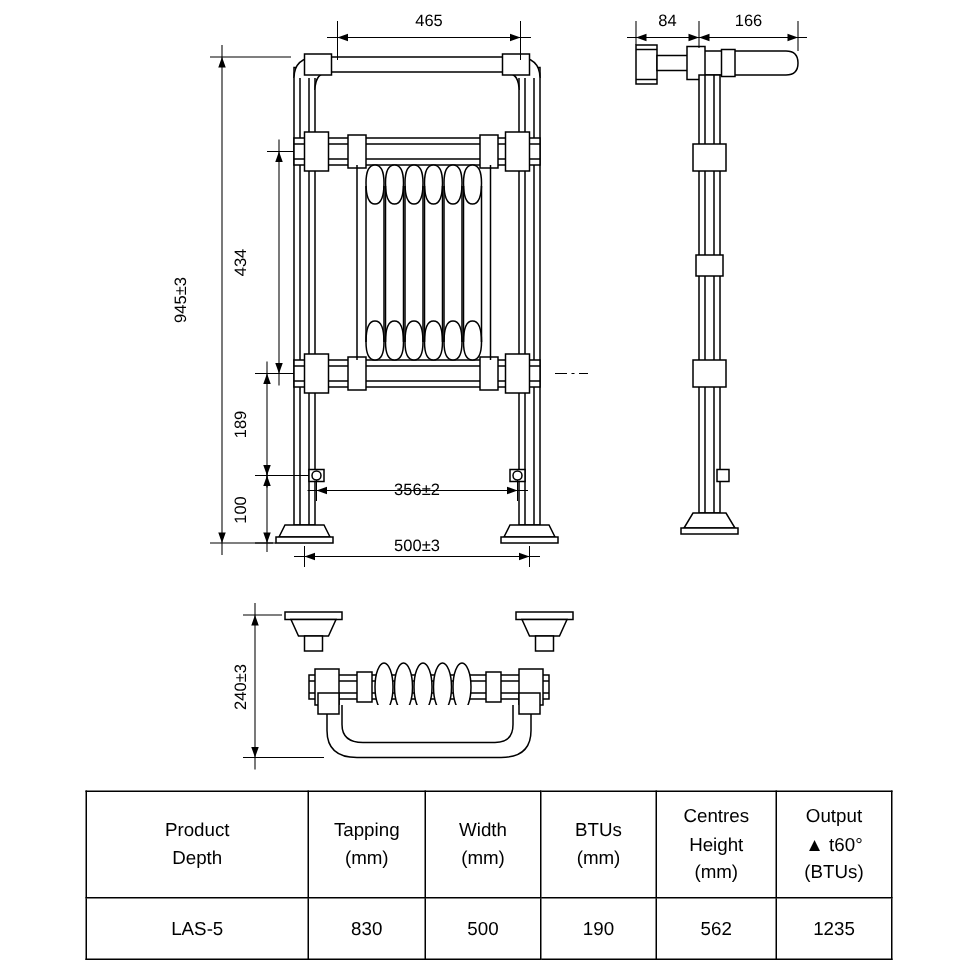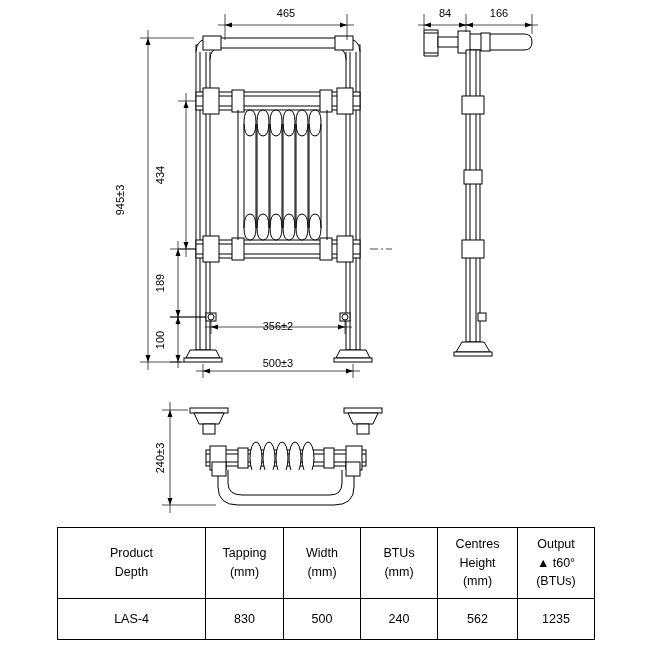--- a/index.html
+++ b/index.html
@@ -344,24 +344,24 @@
             <span class="hdr-line">(mm)</span>
           </td>
           <td>
             <span class="hdr-line">Output</span>
             <span class="hdr-line">▲ t60° (BTUs)</span>
           </td>
         </tr>
       </thead>
       <tbody>
         <tr>
-          <td>LAS-4</td>
+          <td>LAS-5</td>
           <td>830</td>
           <td>500</td>
-          <td>240</td>
+          <td>190</td>
           <td>562</td>
           <td>1235</td>
         </tr>
       </tbody>
     </table>
   </div>
 
 </div>
 
 </body></html>

